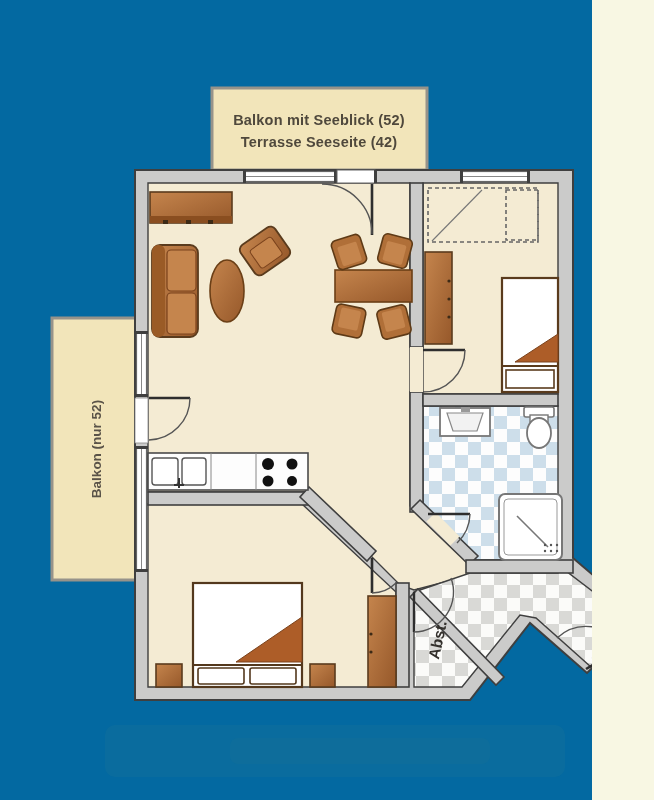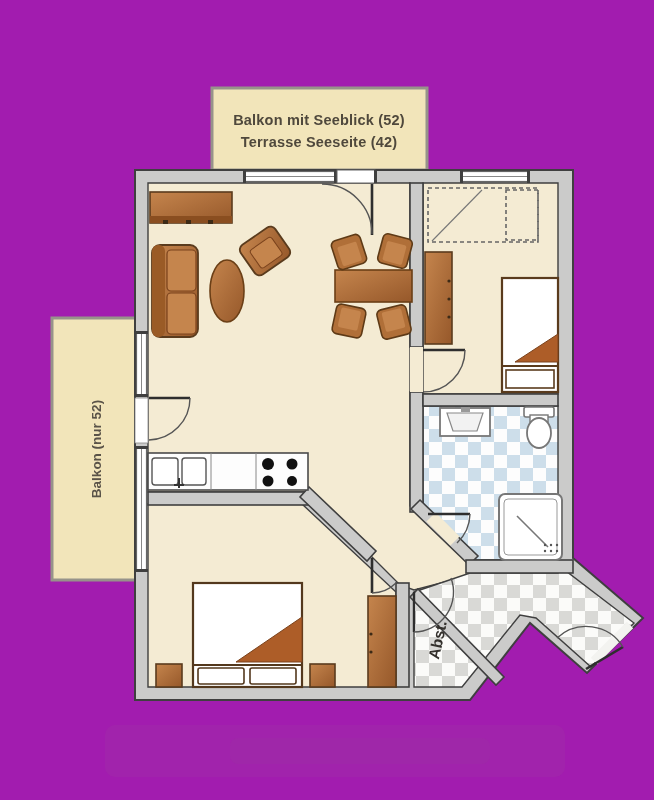--- a/index.html
+++ b/index.html
@@ -1,17 +1,17 @@
 <!DOCTYPE html>
 <html><head>
 <meta charset="utf-8">
 <style>
   html,body{margin:0;padding:0;}
   body{font-family:"Liberation Sans", sans-serif; background:#f8f7e3;}
-  .stage{position:relative;width:654px;height:800px;background:#a21caf;overflow:hidden;}
+  .stage{position:relative;width:592px;height:800px;background:#0369a1;overflow:hidden;}
   svg{position:absolute;left:0;top:0;}
   text{font-family:"Liberation Sans", sans-serif;}
   .lbl{fill:#4f483c;font-size:14.5px;font-weight:600;letter-spacing:.2px;}
   .lbl-side{fill:#5a5348;font-size:13.5px;font-weight:600;}
   .lbl-abst{fill:#33302c;font-size:15.5px;font-weight:700;}
 </style>
 </head>
 <body>
 
 <div class="stage">

